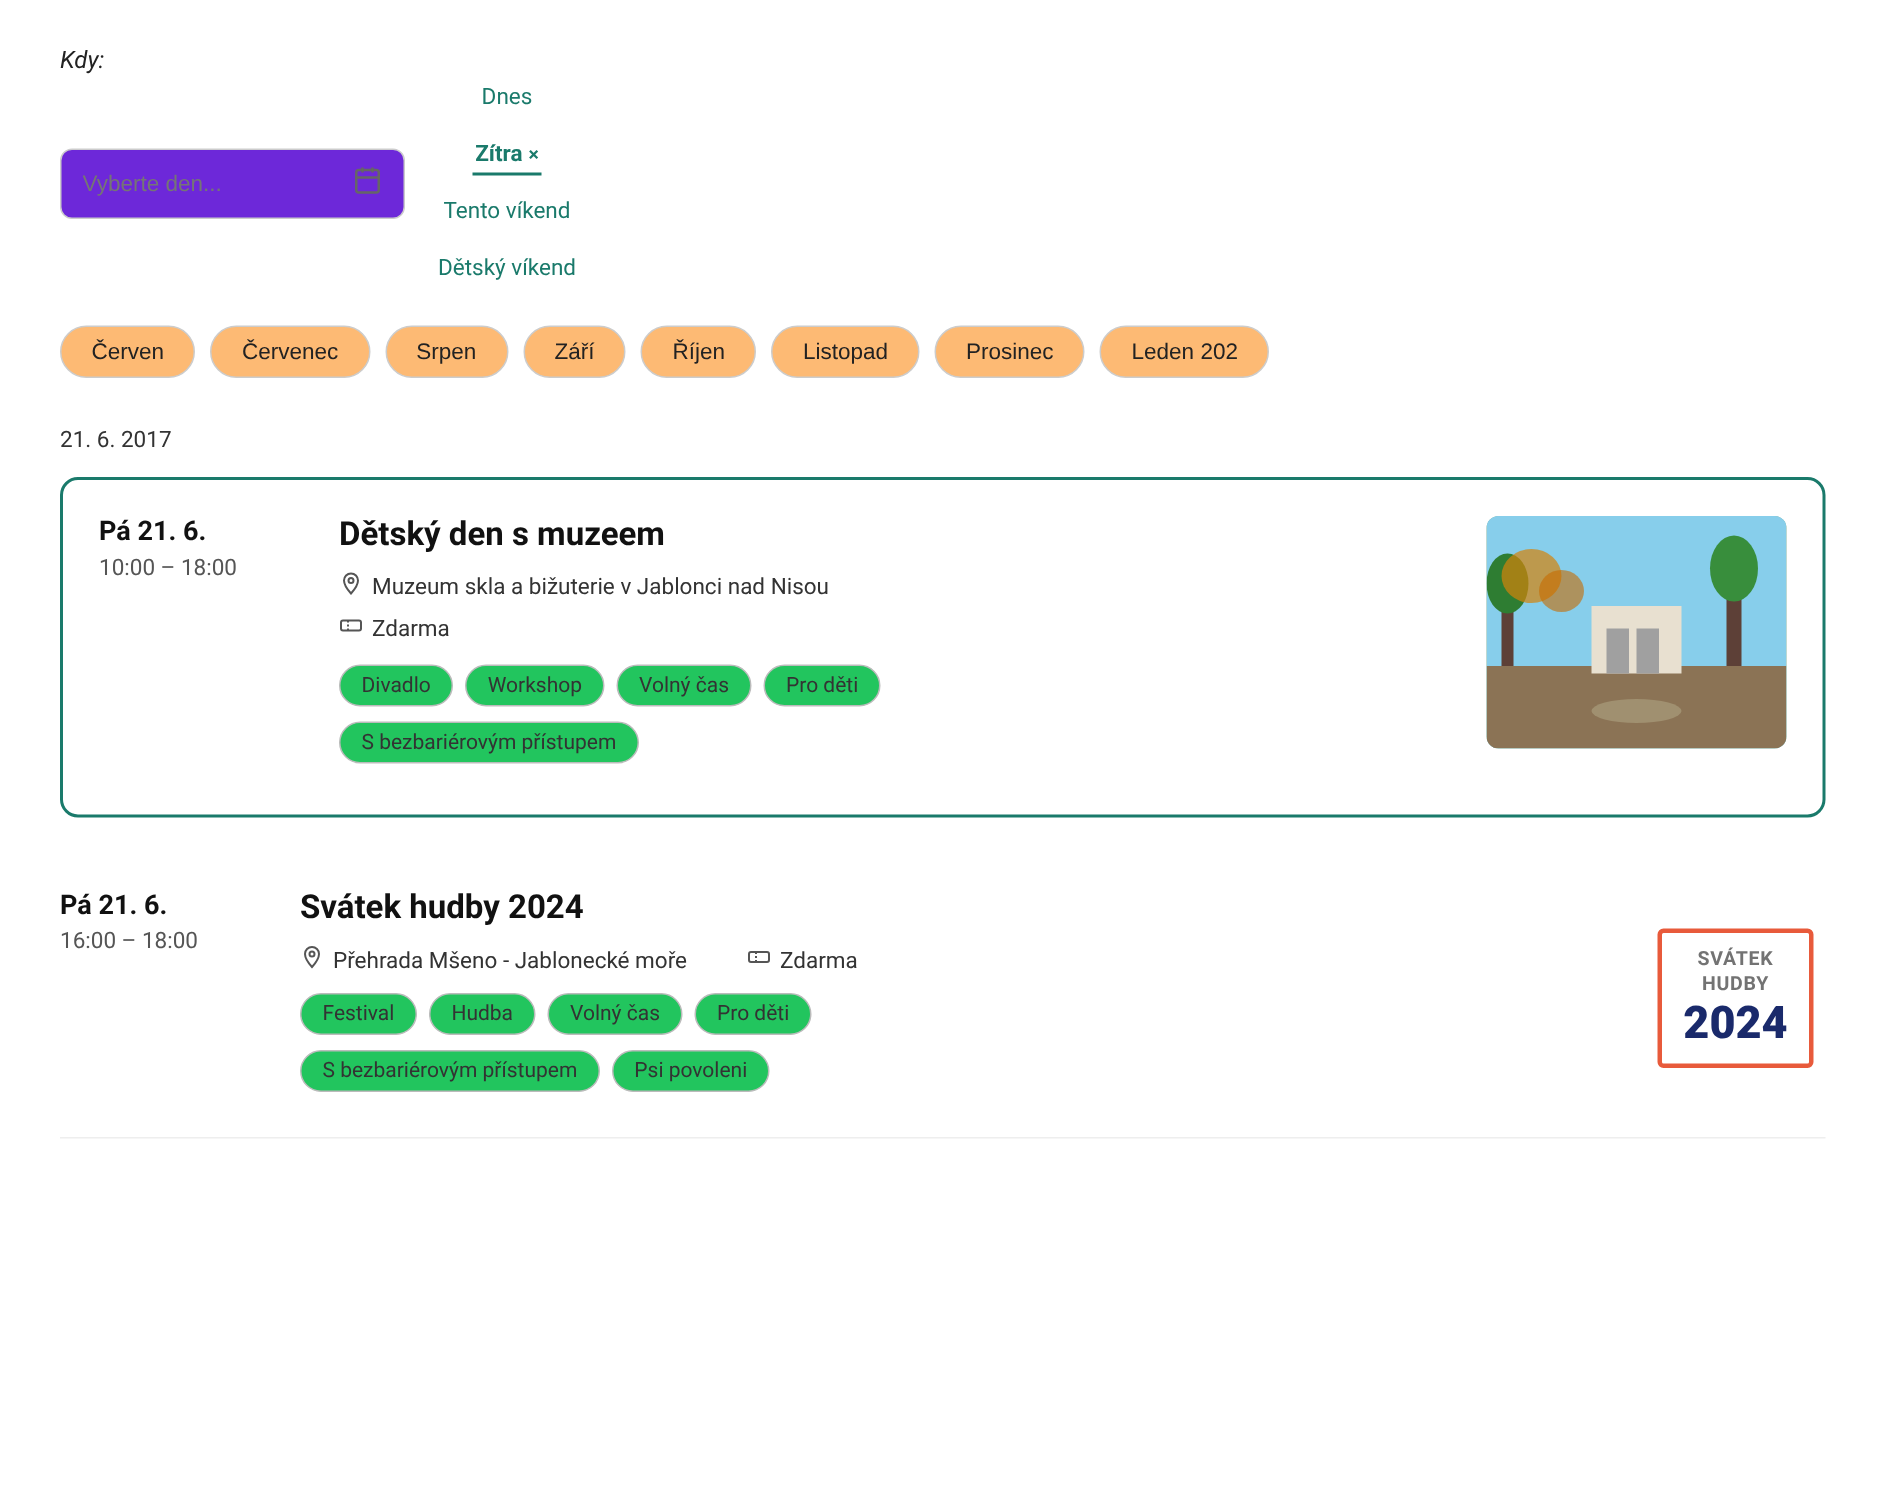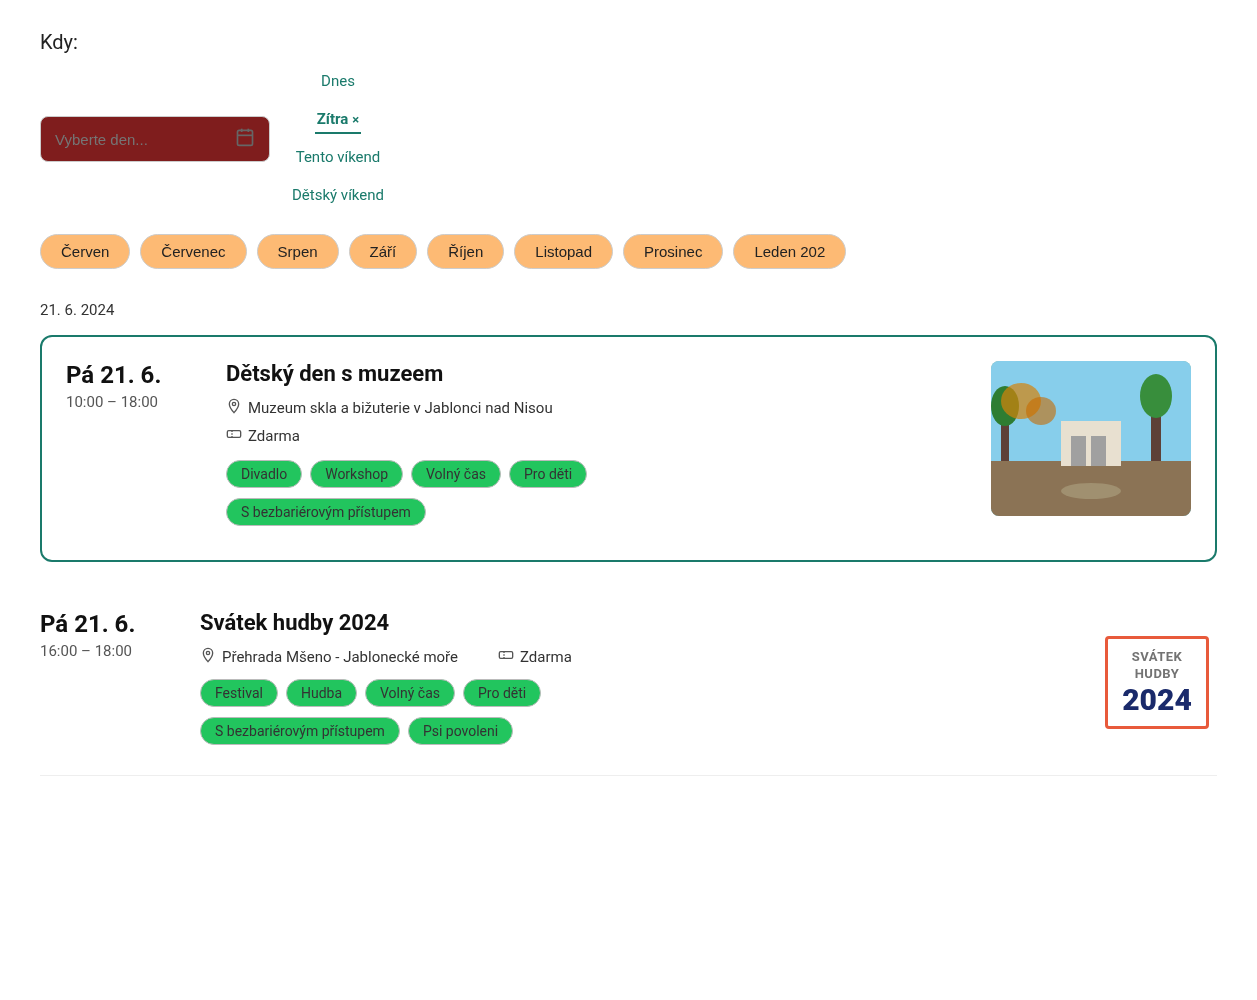--- a/index.html
+++ b/index.html
@@ -6,42 +6,43 @@
     body {
       font-family: -apple-system, BlinkMacSystemFont, 'Segoe UI', Roboto, sans-serif;
       background: #fff;
       color: #1a1a1a;
       padding: 30px 40px;
       font-size: 16px;
     }
 
     
     .kdy-label {
-      font-size: 20px;
-      margin-bottom: 14px;
+      font-size: 16px;
+      margin-bottom: 2px;
       color: #222;
+      font-style: italic;
     }
 
     .kdy-row {
       display: flex;
       align-items: center;
       gap: 20px;
       margin-bottom: 24px;
       flex-wrap: wrap;
     }
 
     .date-input-wrapper {
       display: flex;
       align-items: center;
       border: 1.5px solid #ccc;
       border-radius: 8px;
       padding: 10px 14px;
       width: 230px;
       gap: 10px;
-      background: #7f1d1d;
+      background: #6d28d9;
     }
 
     .date-input-wrapper input {
       border: none;
       outline: none;
       font-size: 15px;
       color: #aaa;
       width: 100%;
       background: transparent;
     }
@@ -122,21 +123,21 @@
       border-bottom: 1px solid #eee;
       margin-bottom: 10px;
     }
 
     .event-date-col {
       min-width: 140px;
       flex-shrink: 0;
     }
 
     .event-day {
-      font-size: 24px;
+      font-size: 18px;
       font-weight: 700;
       color: #111;
       margin-bottom: 4px;
     }
 
     .event-time {
       font-size: 15px;
       color: #555;
     }
 
@@ -279,21 +280,21 @@
   <button class="month-btn">Červen</button>
   <button class="month-btn">Červenec</button>
   <button class="month-btn">Srpen</button>
   <button class="month-btn">Září</button>
   <button class="month-btn">Říjen</button>
   <button class="month-btn">Listopad</button>
   <button class="month-btn">Prosinec</button>
   <button class="month-btn">Leden 202</button>
 </div>
 
-<div class="date-heading">21. 6. 2024</div>
+<div class="date-heading">21. 6. 2017</div>
 
 <div class="event-card-highlighted">
   <div class="event-date-col">
     <div class="event-day">Pá 21. 6.</div>
     <div class="event-time">10:00 – 18:00</div>
   </div>
   <div class="event-content">
     <div class="event-title">Dětský den s muzeem</div>
     <div class="event-location">
       <span>

